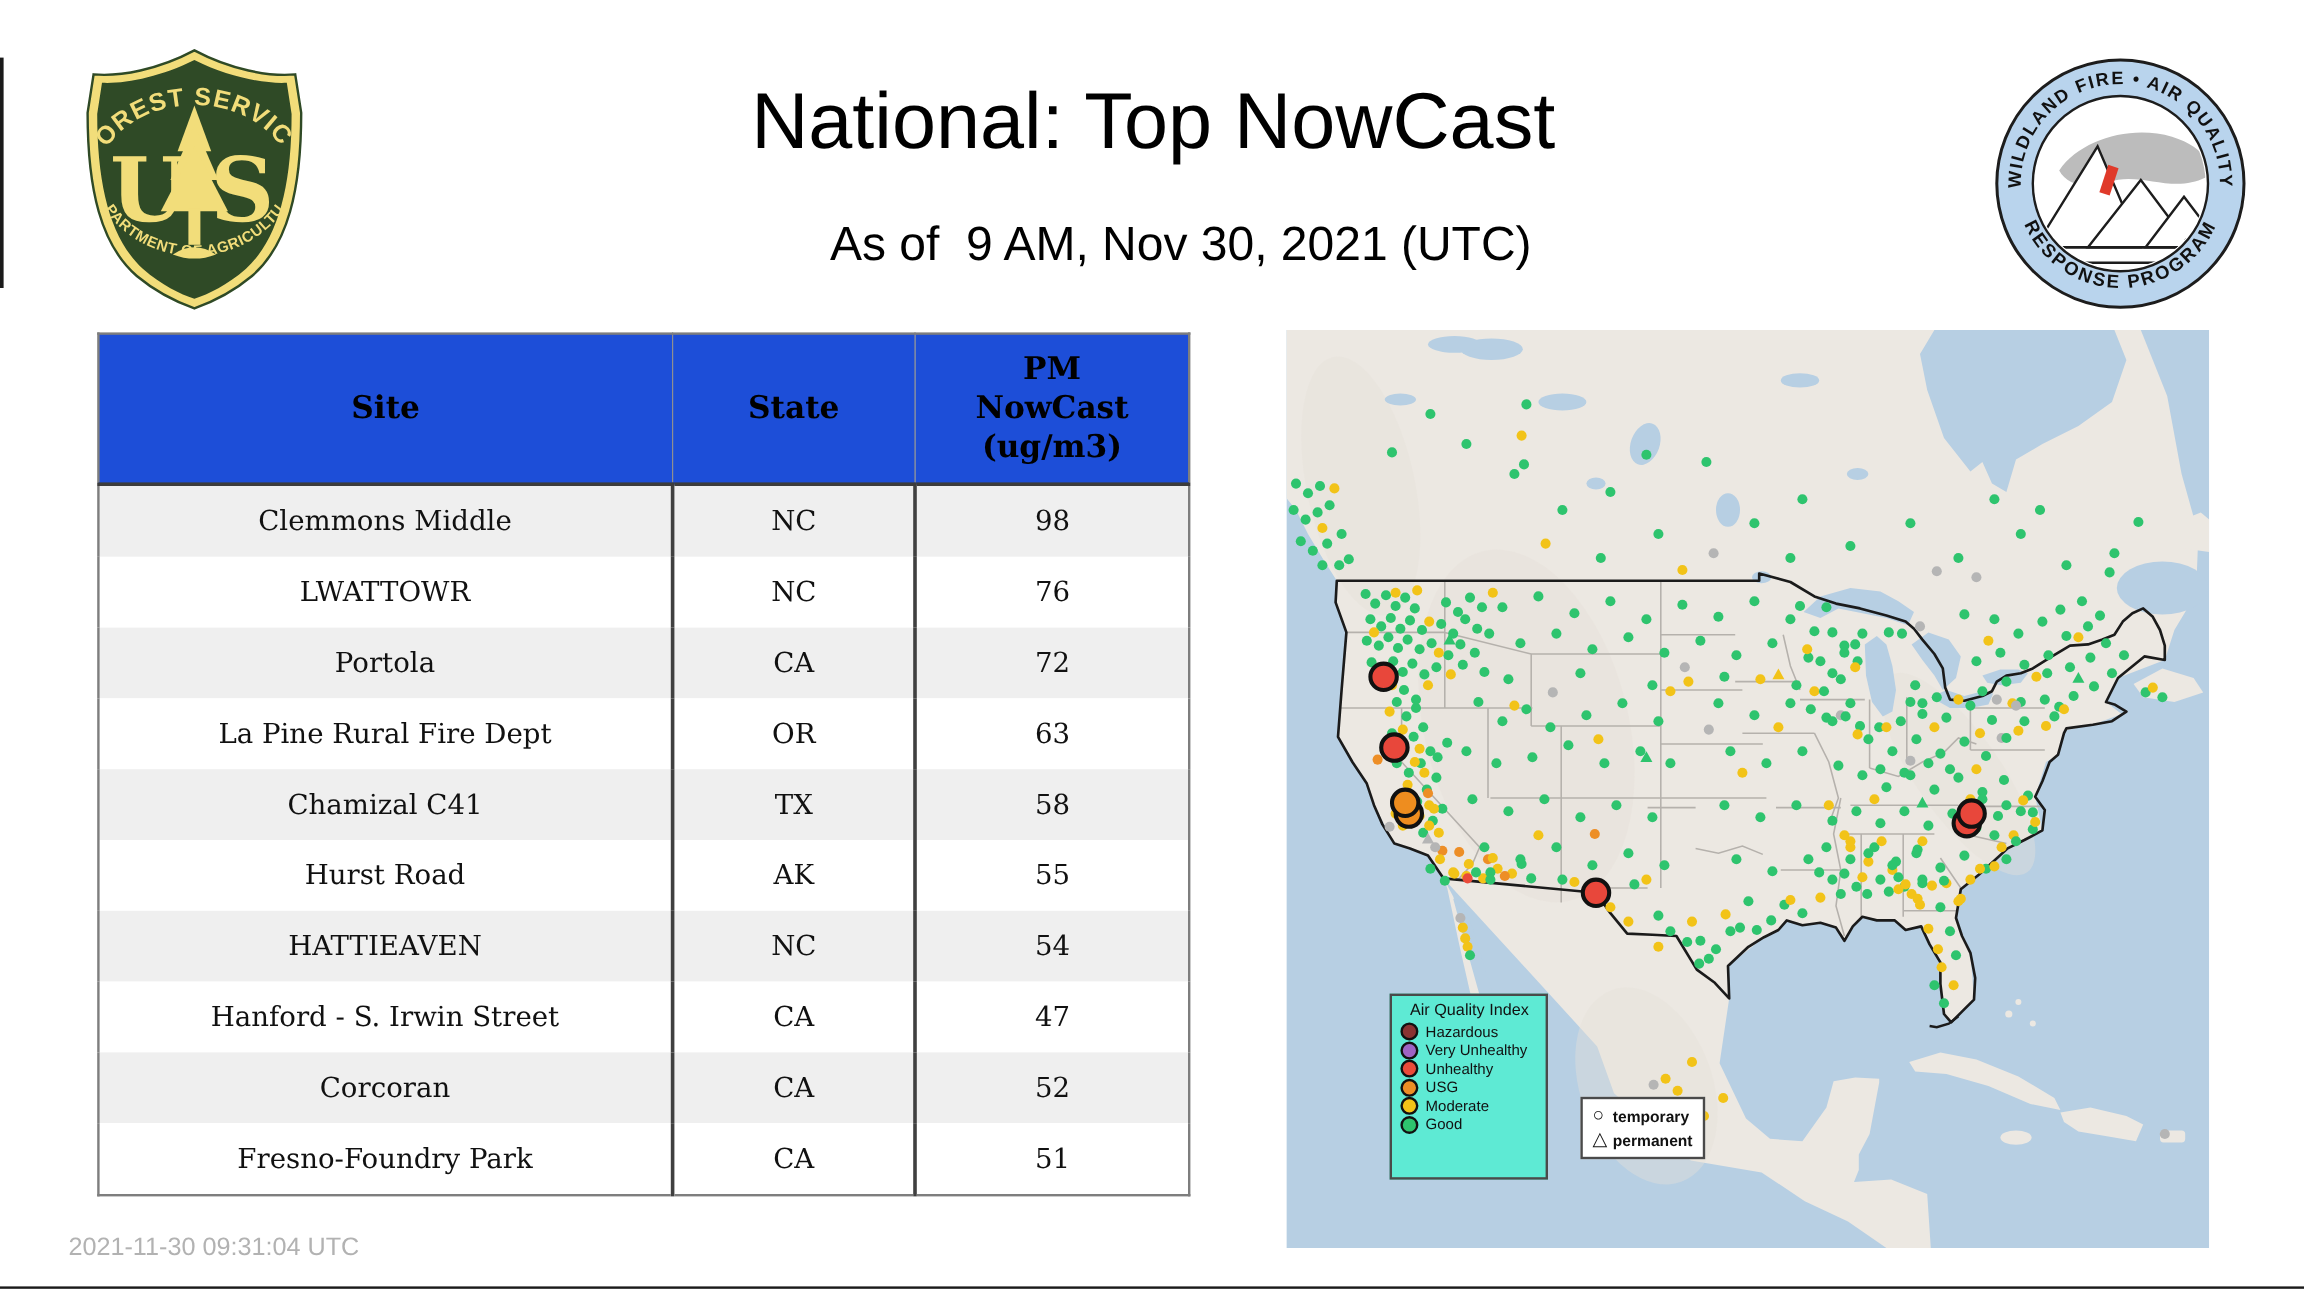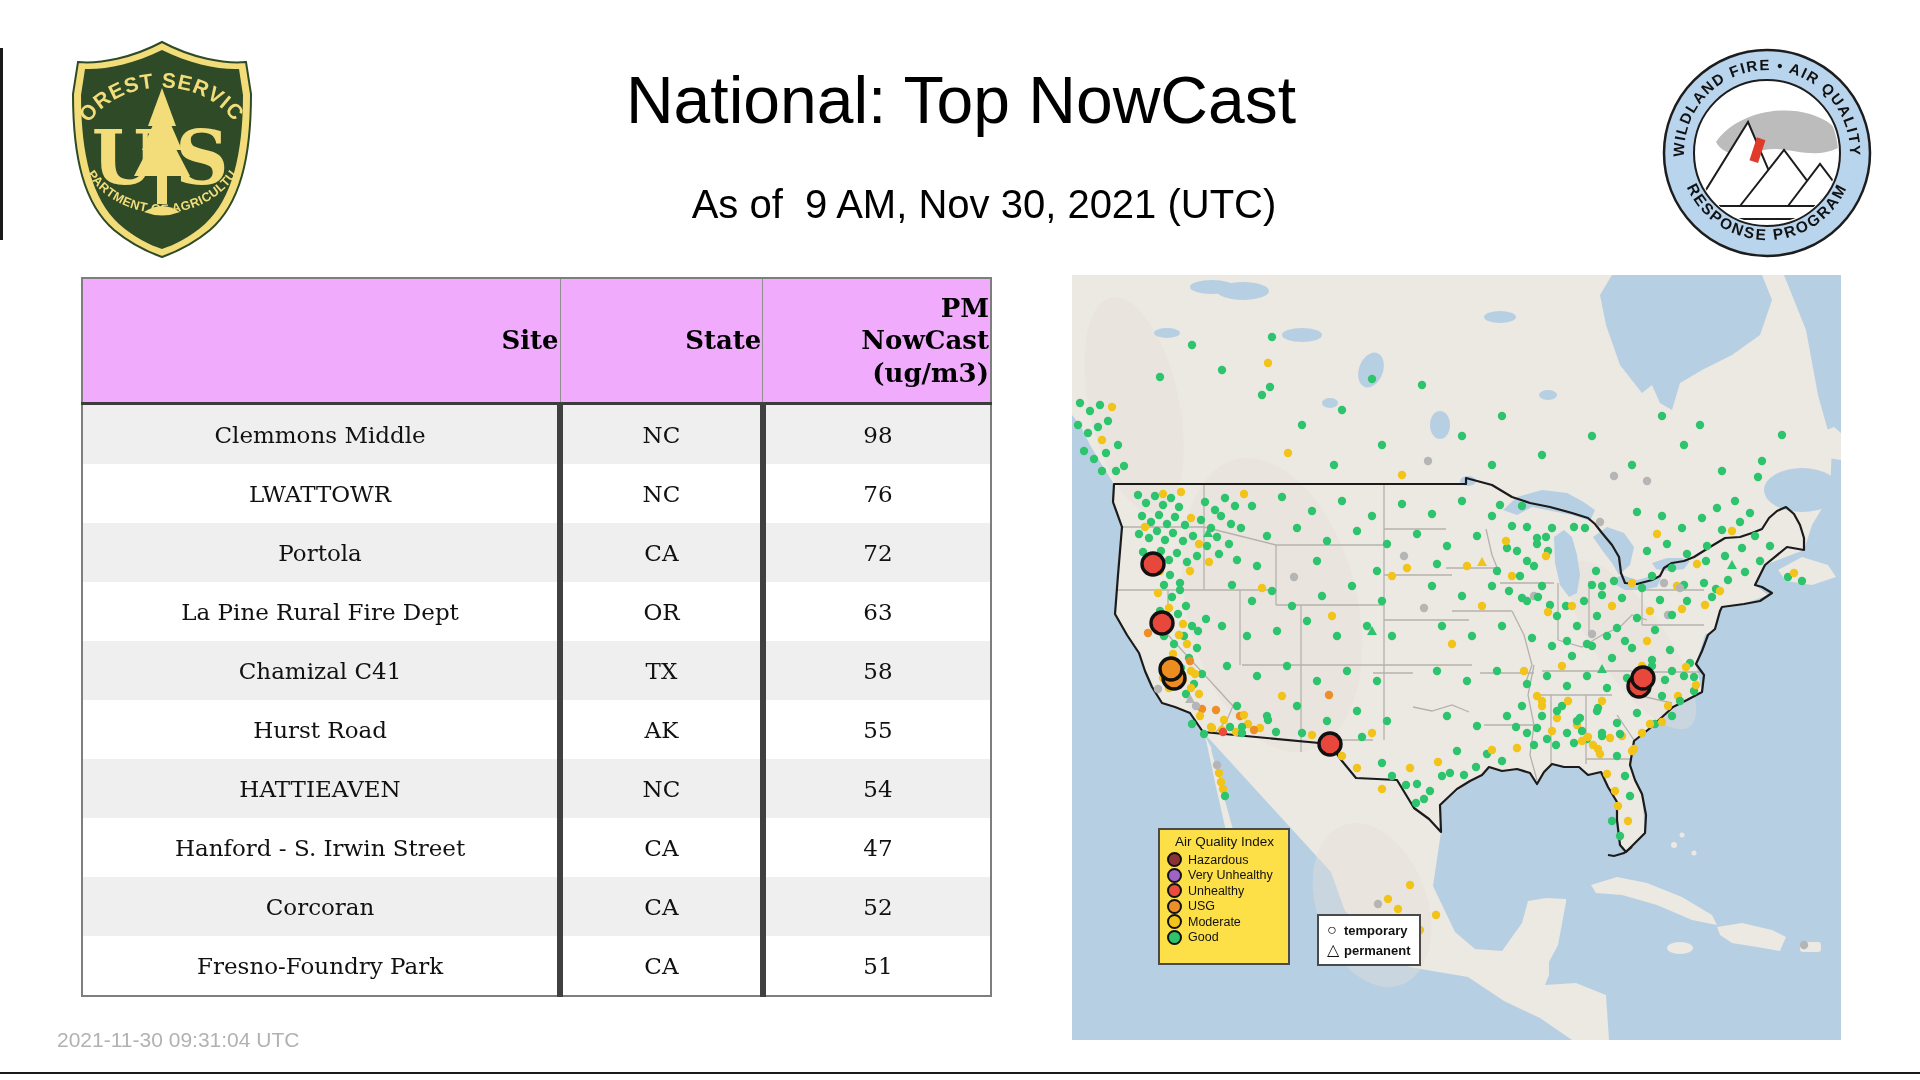--- a/index.html
+++ b/index.html
@@ -13,36 +13,36 @@
 
   .title{position:absolute;left:461px;top:62px;width:1000px;text-align:center;
          font-size:66px;color:#000;letter-spacing:0;white-space:pre;}
   .subtitle{position:absolute;left:484px;top:182px;width:1000px;text-align:center;
             font-size:40px;color:#000;white-space:pre;}
 
   .tablewrap{position:absolute;left:81px;top:277px;width:911px;}
   table.now{width:100%;border-collapse:collapse;table-layout:fixed;
             font-family:"DejaVu Serif","Liberation Serif",serif;border:2px solid #7e7e7e;}
   table.now col.c1{width:52.6%;} table.now col.c2{width:22.3%;} table.now col.c3{width:25.1%;}
-  table.now th{background:#f0abfc;height:121px;font-size:26px;font-weight:bold;color:#000;
-               vertical-align:middle;text-align:right;white-space:pre-line;line-height:1.25;
+  table.now th{background:#1d4ed8;height:121px;font-size:26px;font-weight:bold;color:#000;
+               vertical-align:middle;text-align:center;white-space:pre-line;line-height:1.25;
                border-bottom:3px solid #3c3c3c;border-left:1px solid #8f8f8f;}
   table.now th:first-child{border-left:none;}
   table.now td{height:57px;font-size:23px;color:#111;text-align:center;vertical-align:middle;
-               border-left:6px solid #404040;}
+               border-left:3px solid #404040;}
   table.now td:first-child{border-left:none;}
   table.now tbody tr:nth-child(odd){background:#efefef;}
   table.now tbody tr:nth-child(even){background:#ffffff;}
 
   .timestamp{position:absolute;left:57px;top:1028px;font-size:21px;color:#b2b2b2;}
 
   .map{position:absolute;left:1072px;top:275px;width:769px;height:765px;}
   .map svg{position:absolute;left:0;top:0;}
 
-  .aqi-legend{position:absolute;left:86px;top:553px;width:132px;height:137px;background:#fde047;
+  .aqi-legend{position:absolute;left:86px;top:553px;width:132px;height:155px;background:#5eead4;
               border:2px solid #4a4a4a;box-sizing:border-box;padding:3px 0 0 7px;}
   .aqi-title{font-size:13.5px;color:#111;text-align:center;margin:1px 6px 3px 0;}
   .aqi-item{display:flex;align-items:center;height:15.5px;text-align:right;}
   .aqi-swatch{width:11px;height:11px;border-radius:50%;border:2px solid #111;margin-right:6px;flex:0 0 auto;}
   .aqi-label{font-size:12.5px;color:#111;white-space:nowrap;}
 
   .sym-legend{position:absolute;left:245px;top:639px;width:104px;height:52px;background:#fff;
               border:2px solid #4a4a4a;box-sizing:border-box;padding:4px 0 0 8px;}
   .sym-item{display:flex;align-items:center;height:20px;}
   .sym-glyph{width:17px;font-size:16px;color:#111;line-height:18px;}

